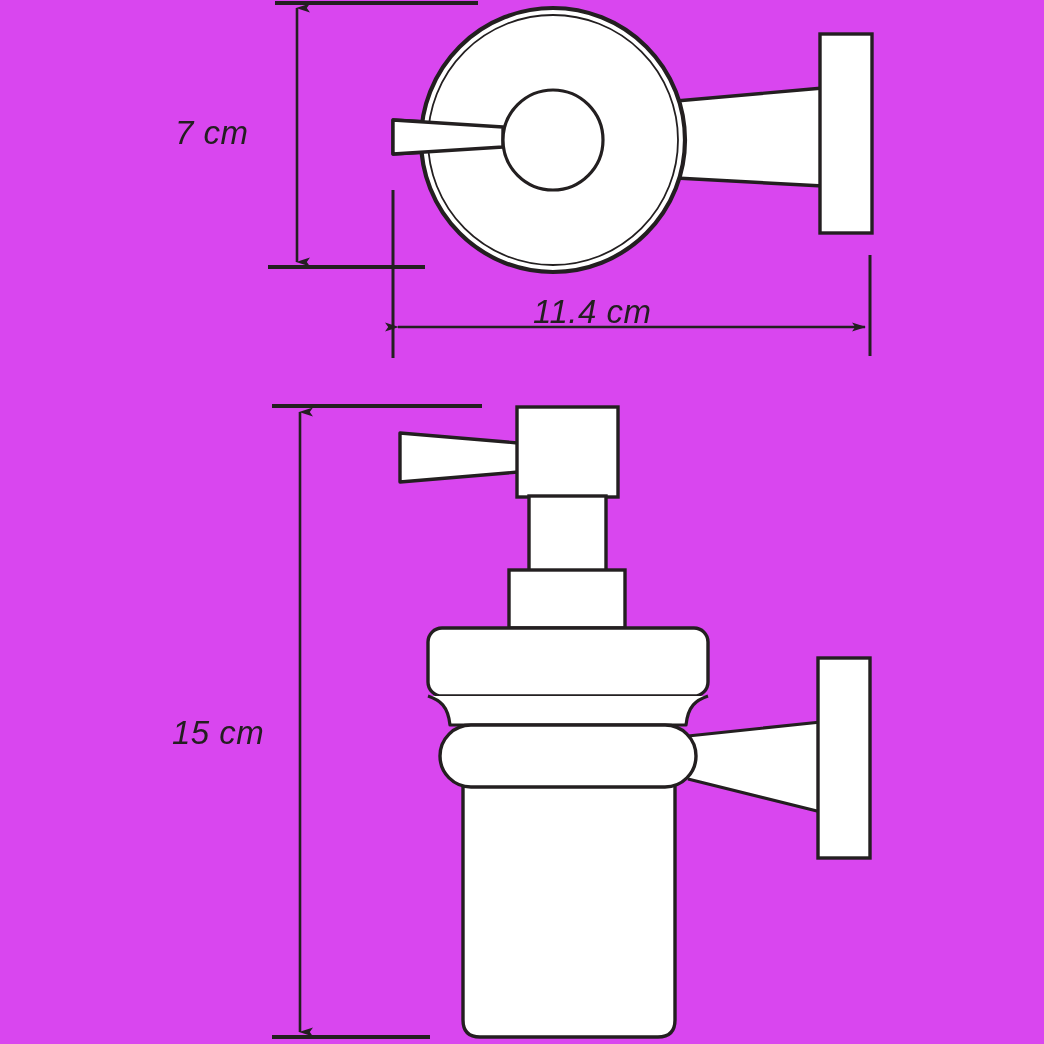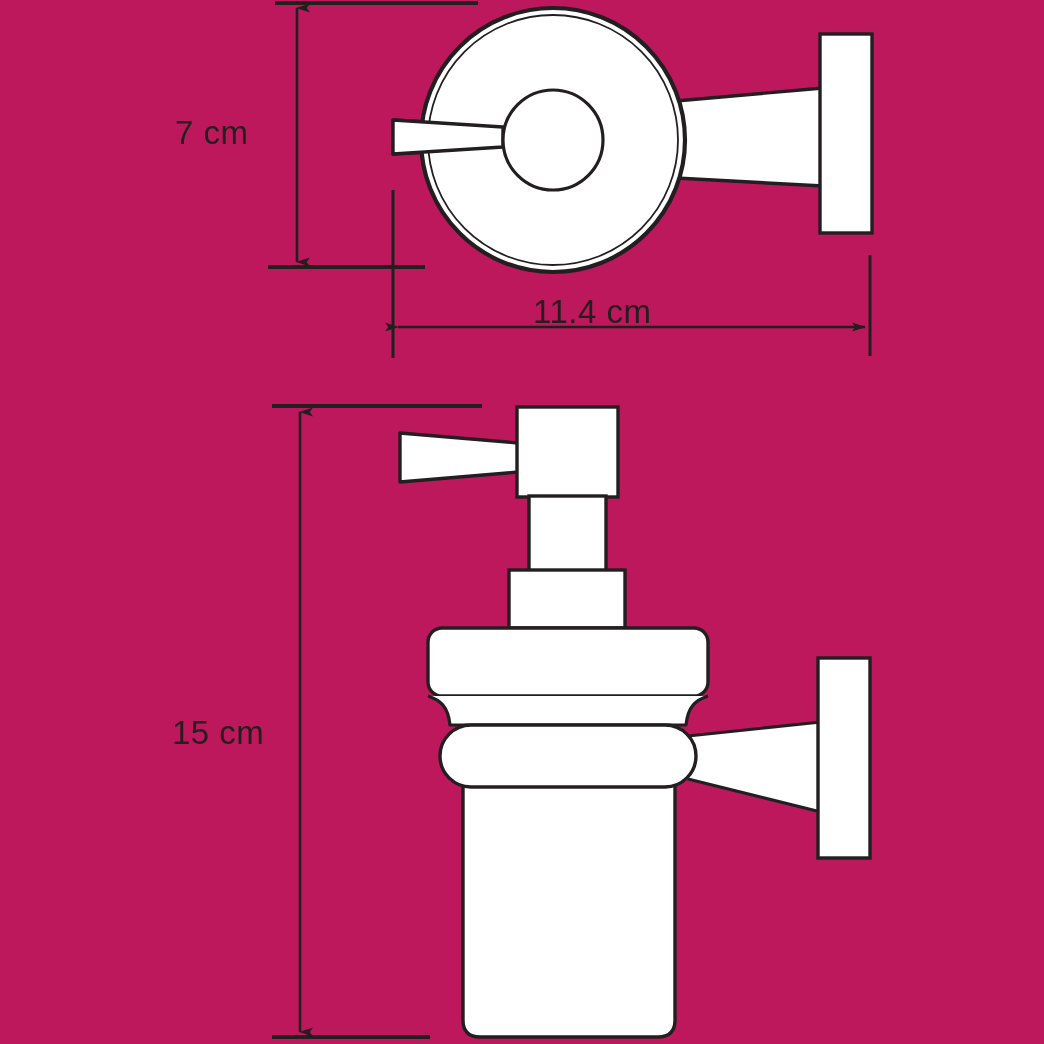--- a/index.html
+++ b/index.html
@@ -11,21 +11,22 @@
   body {
     width: 1044px;
     height: 1044px;
     font-family: "Liberation Sans", sans-serif;
     overflow: hidden;
   }
   #drawing-root {
     position: relative;
     width: 1044px;
     height: 1044px;
-    background: #be185d;
+    background: #d946ef;
+    font-style: italic;
   }
   svg.drawing-canvas {
     display: block;
     width: 1044px;
     height: 1044px;
   }
   .dim-text {
     font-family: "Liberation Sans", sans-serif;
     font-size: 33px;
     fill: #231f20;

